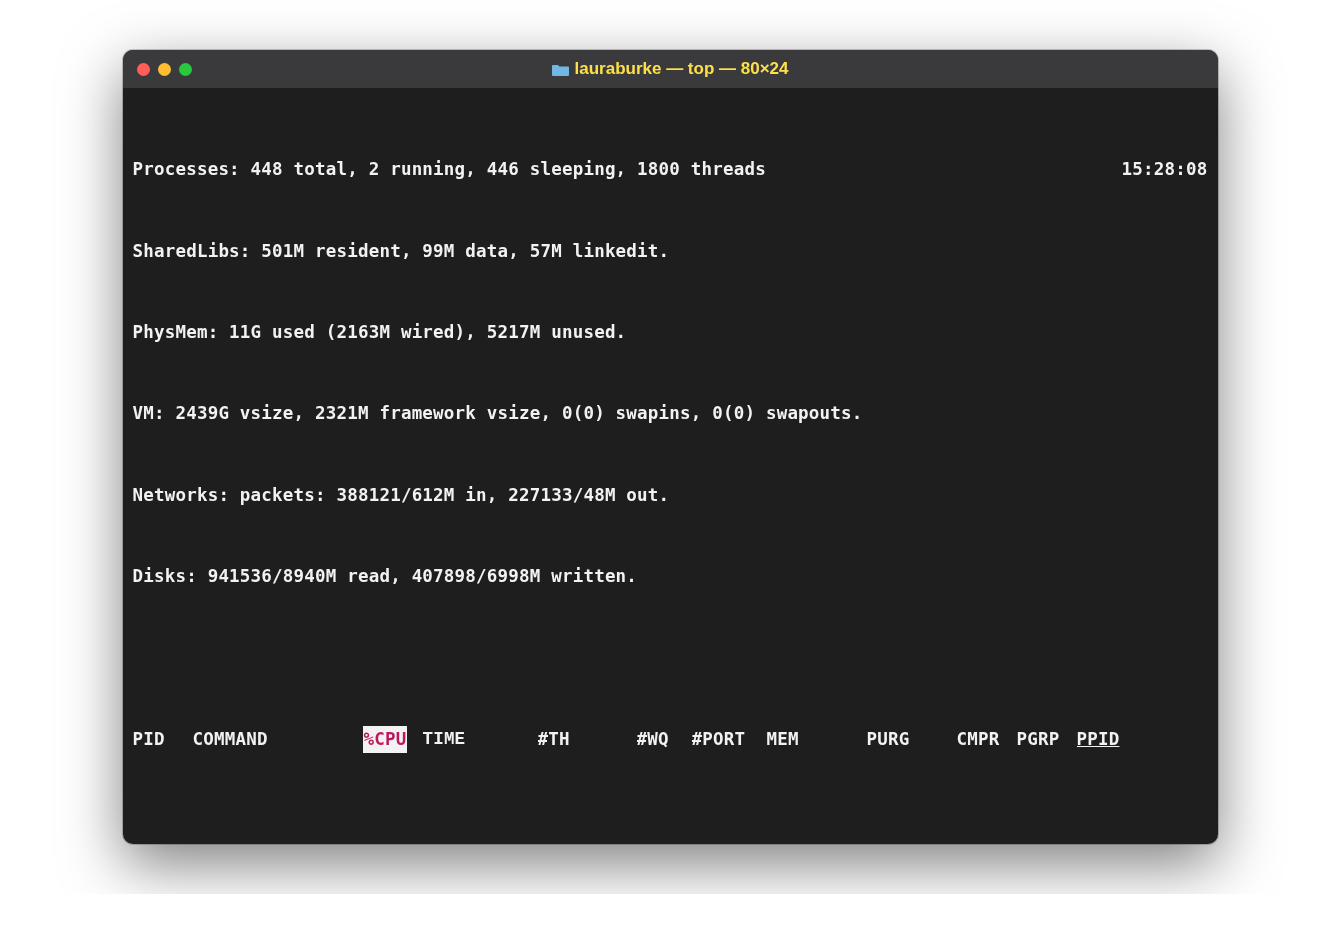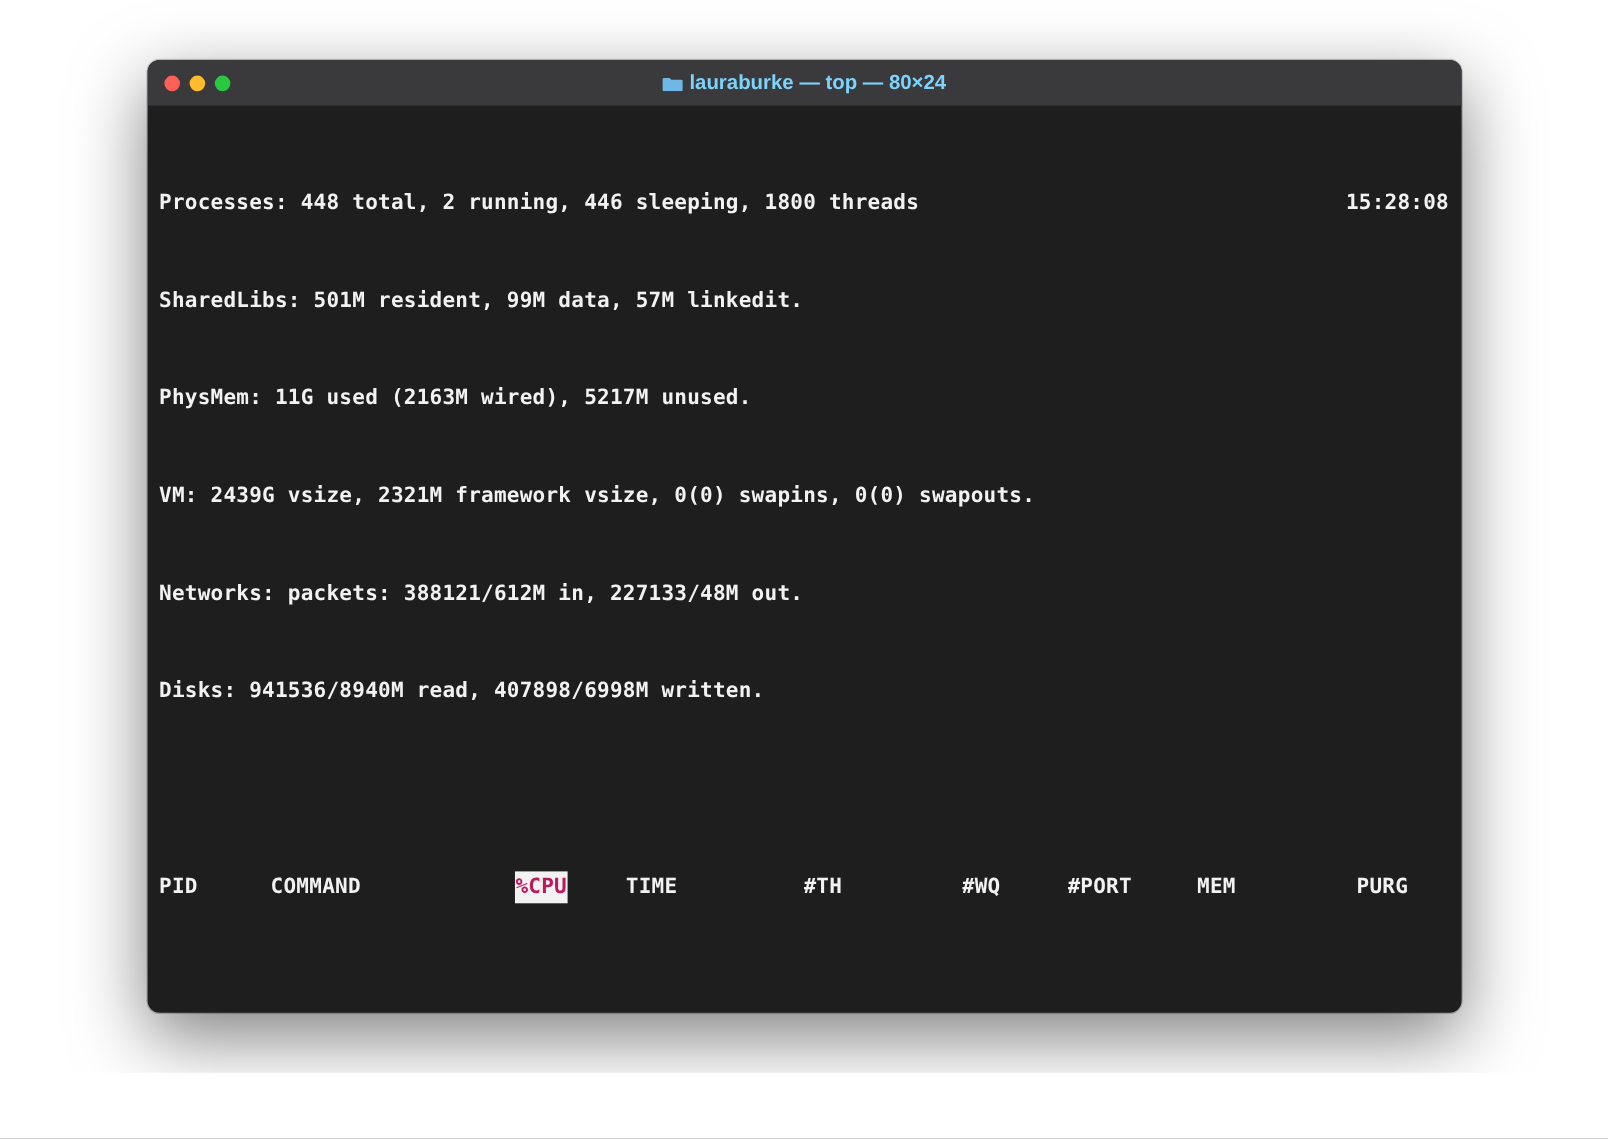--- a/index.html
+++ b/index.html
@@ -36,21 +36,21 @@
       border-radius: 50%;
     }
     .dot.red { background: #ff5f57; }
     .dot.yellow { background: #febc2e; }
     .dot.green { background: #28c840; }
     .title {
       position: absolute;
       left: 0;
       right: 0;
       text-align: center;
-      color: #7dd3fc;
+      color: #fde047;
       font-family: -apple-system, BlinkMacSystemFont, "Segoe UI", sans-serif;
       font-weight: 600;
       font-size: 17px;
       display: flex;
       justify-content: center;
       align-items: center;
       gap: 6px;
       pointer-events: none;
     }
     .folder-icon {
@@ -68,26 +68,26 @@
       white-space: pre;
       letter-spacing: 0.2px;
       font-weight: 600;
     }
     .summary-line {
       display: flex;
     }
     .summary-line .left { flex: 1; }
     .summary-line .right { text-align: right; }
     .gap { height: 1.55em; }
-    .row { display: flex; gap: 33px; }
+    .row { display: flex; }
     .col { flex: 0 0 auto; box-sizing: border-box; padding-right: 2px; overflow:hidden; }
     .c-pid    { width: 60px; }
     .c-cmd    { width: 170px; }
     .c-cpu    { width: 60px; }
-    .c-time   { width: 115px; }
+    .c-time   { width: 115px; font-family: Liberation Mono, monospace; }
     .c-th     { width: 75px; }
     .c-wq     { width: 55px; margin-left: 24px; }
     .c-port   { width: 75px; }
     .c-mem    { width: 100px; }
     .c-purg   { width: 90px; }
     .c-cmpr   { width: 60px; }
     .c-pgrp   { width: 60px; }
     .c-ppid   { width: 50px; text-decoration: underline; }
     .hdr-cpu {
       background: #f2f2f2;

